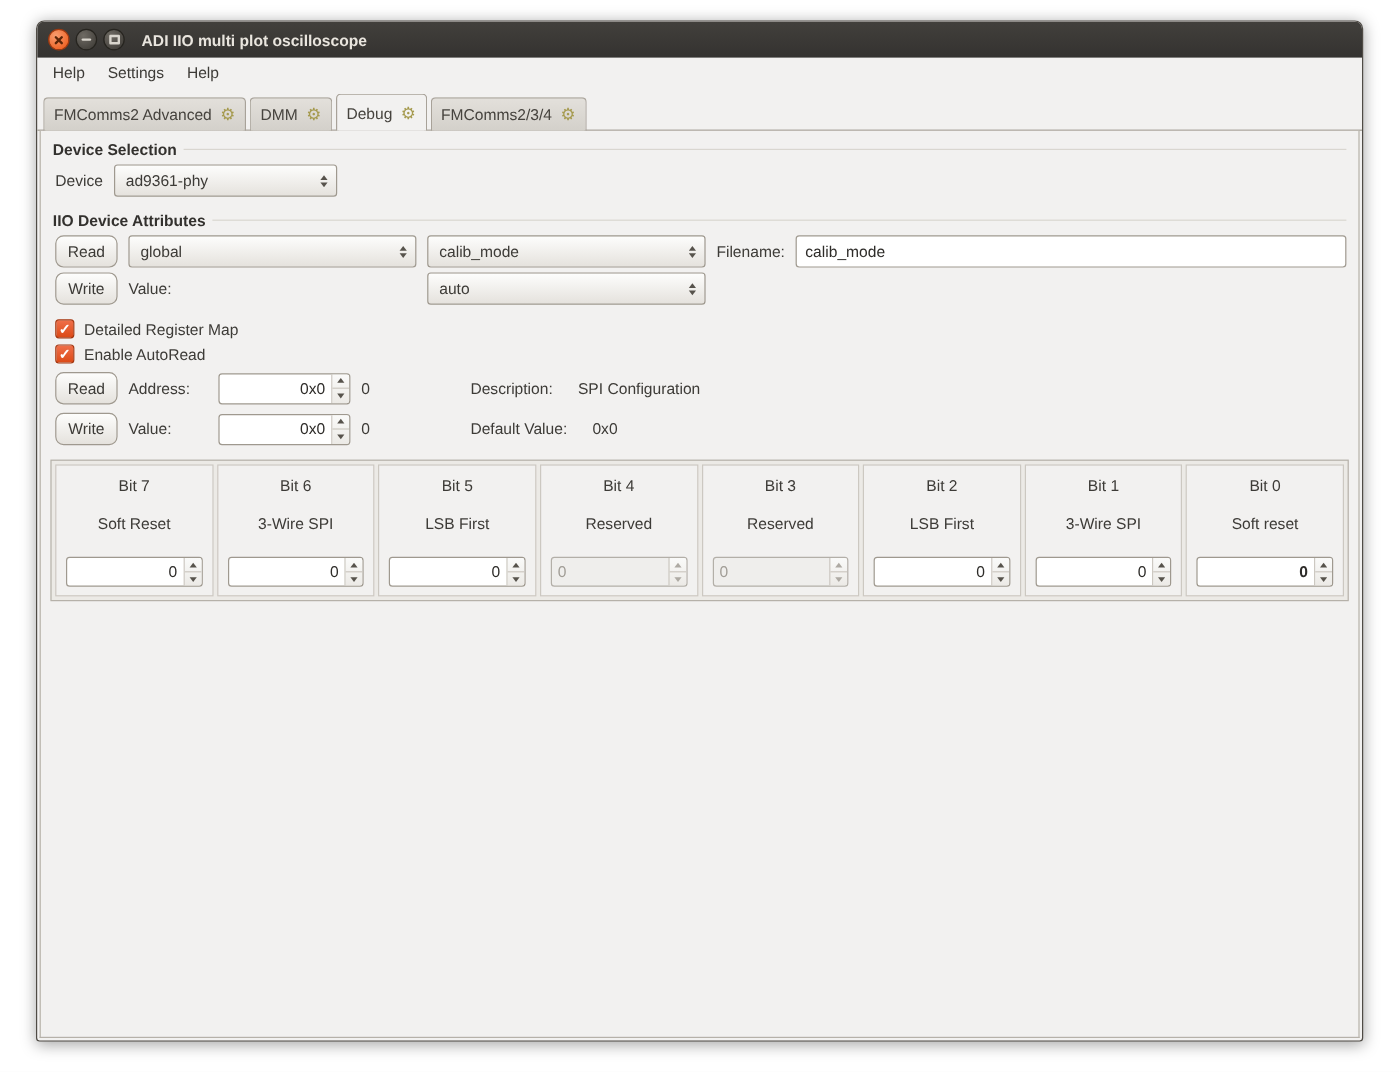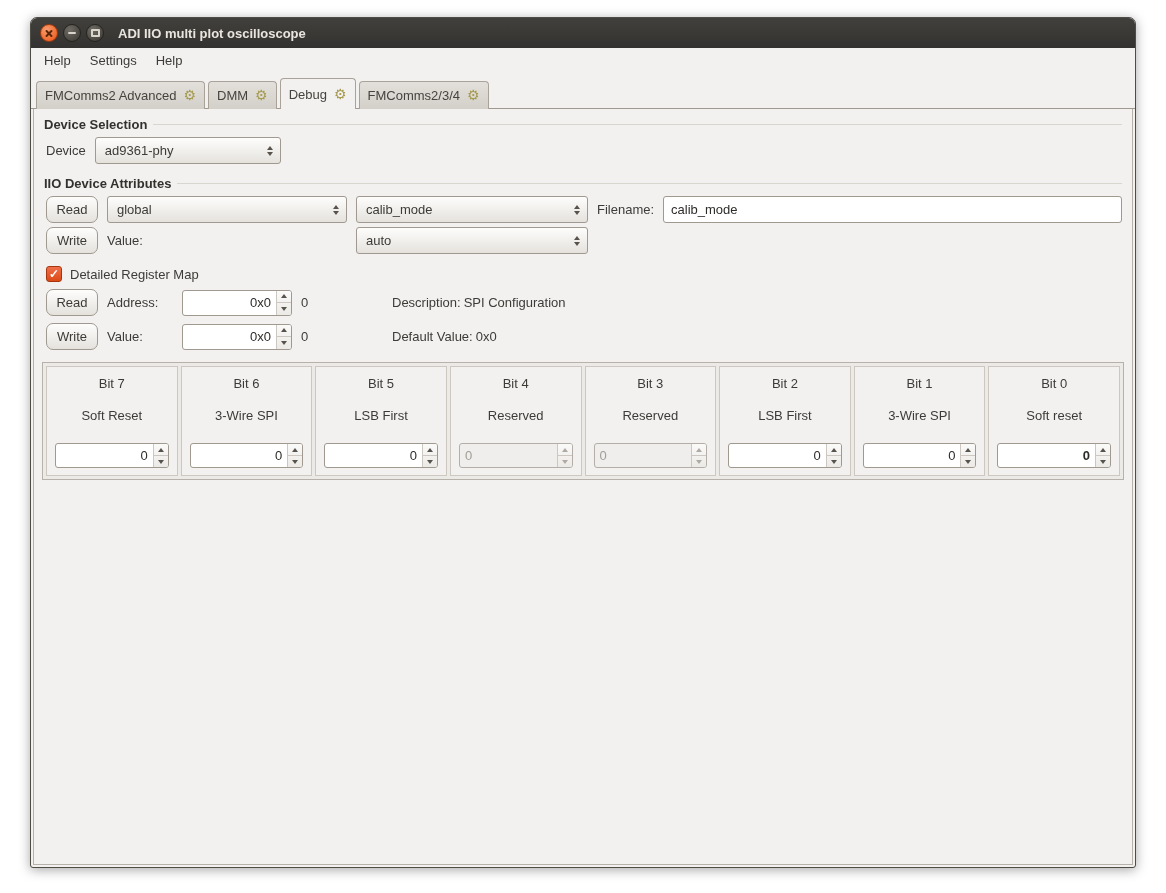--- a/index.html
+++ b/index.html
@@ -86,21 +86,21 @@
                font-size:13px; color:#3d3b37; }
   .checkbox { width:16px; height:16px; border-radius:3px; flex:0 0 auto;
               background:linear-gradient(#ef6f4a,#dc4a17); border:1px solid #a5360f;
               display:inline-flex; align-items:center; justify-content:center; }
   .checkbox::before { content:"\2713"; color:#ffffff; font-size:12px; font-weight:bold;
                       line-height:1; }
 
   
   .reg-row { display:grid; grid-template-columns:52px 66px 110px 20px auto;
              gap:9px; align-items:center; margin:7px 0 7px 2px; font-size:13px; color:#3d3b37; }
-  .reg-extra { margin-left:62px; display:flex; align-items:center; gap:3px; }
+  .reg-extra { margin-left:62px; display:flex; align-items:center; gap:21px; }
 
   
   .bit-table { margin:12px 0 0; border:1px solid #b6b1a9; padding:3px;
                display:grid; grid-template-columns:repeat(8,1fr); gap:3px; height:118px;
                background:#eceae6; }
   .bit-cell { background:#f2f1f0; border:1px solid #ccc8c1;
               display:flex; flex-direction:column; padding:9px 8px 7px; }
   .bit-label { text-align:center; font-size:13px; color:#3d3b37; }
   .bit-name  { text-align:center; font-size:13px; color:#3d3b37; margin-top:17px; }
   .bit-spin  { margin-top:auto; height:25px; }
@@ -218,20 +218,24 @@
           <span></span>
       </div>
     </div>
 
     <div class="frame">
 
       <div class="check-row">
         <span class="checkbox"></span>
         <span>Detailed Register Map</span>
       </div>
+      <div class="check-row">
+        <span class="checkbox"></span>
+        <span>Enable AutoRead</span>
+      </div>
 
       <div class="reg-row">
         <button class="btn">Read</button>
         <span>Address:</span>
         <div class="spin">
           <span class="spin-text">0x0</span>
           <span class="spin-btns">
               <span class="spin-half">
                 <i class="tri-up"></i>
               </span>

